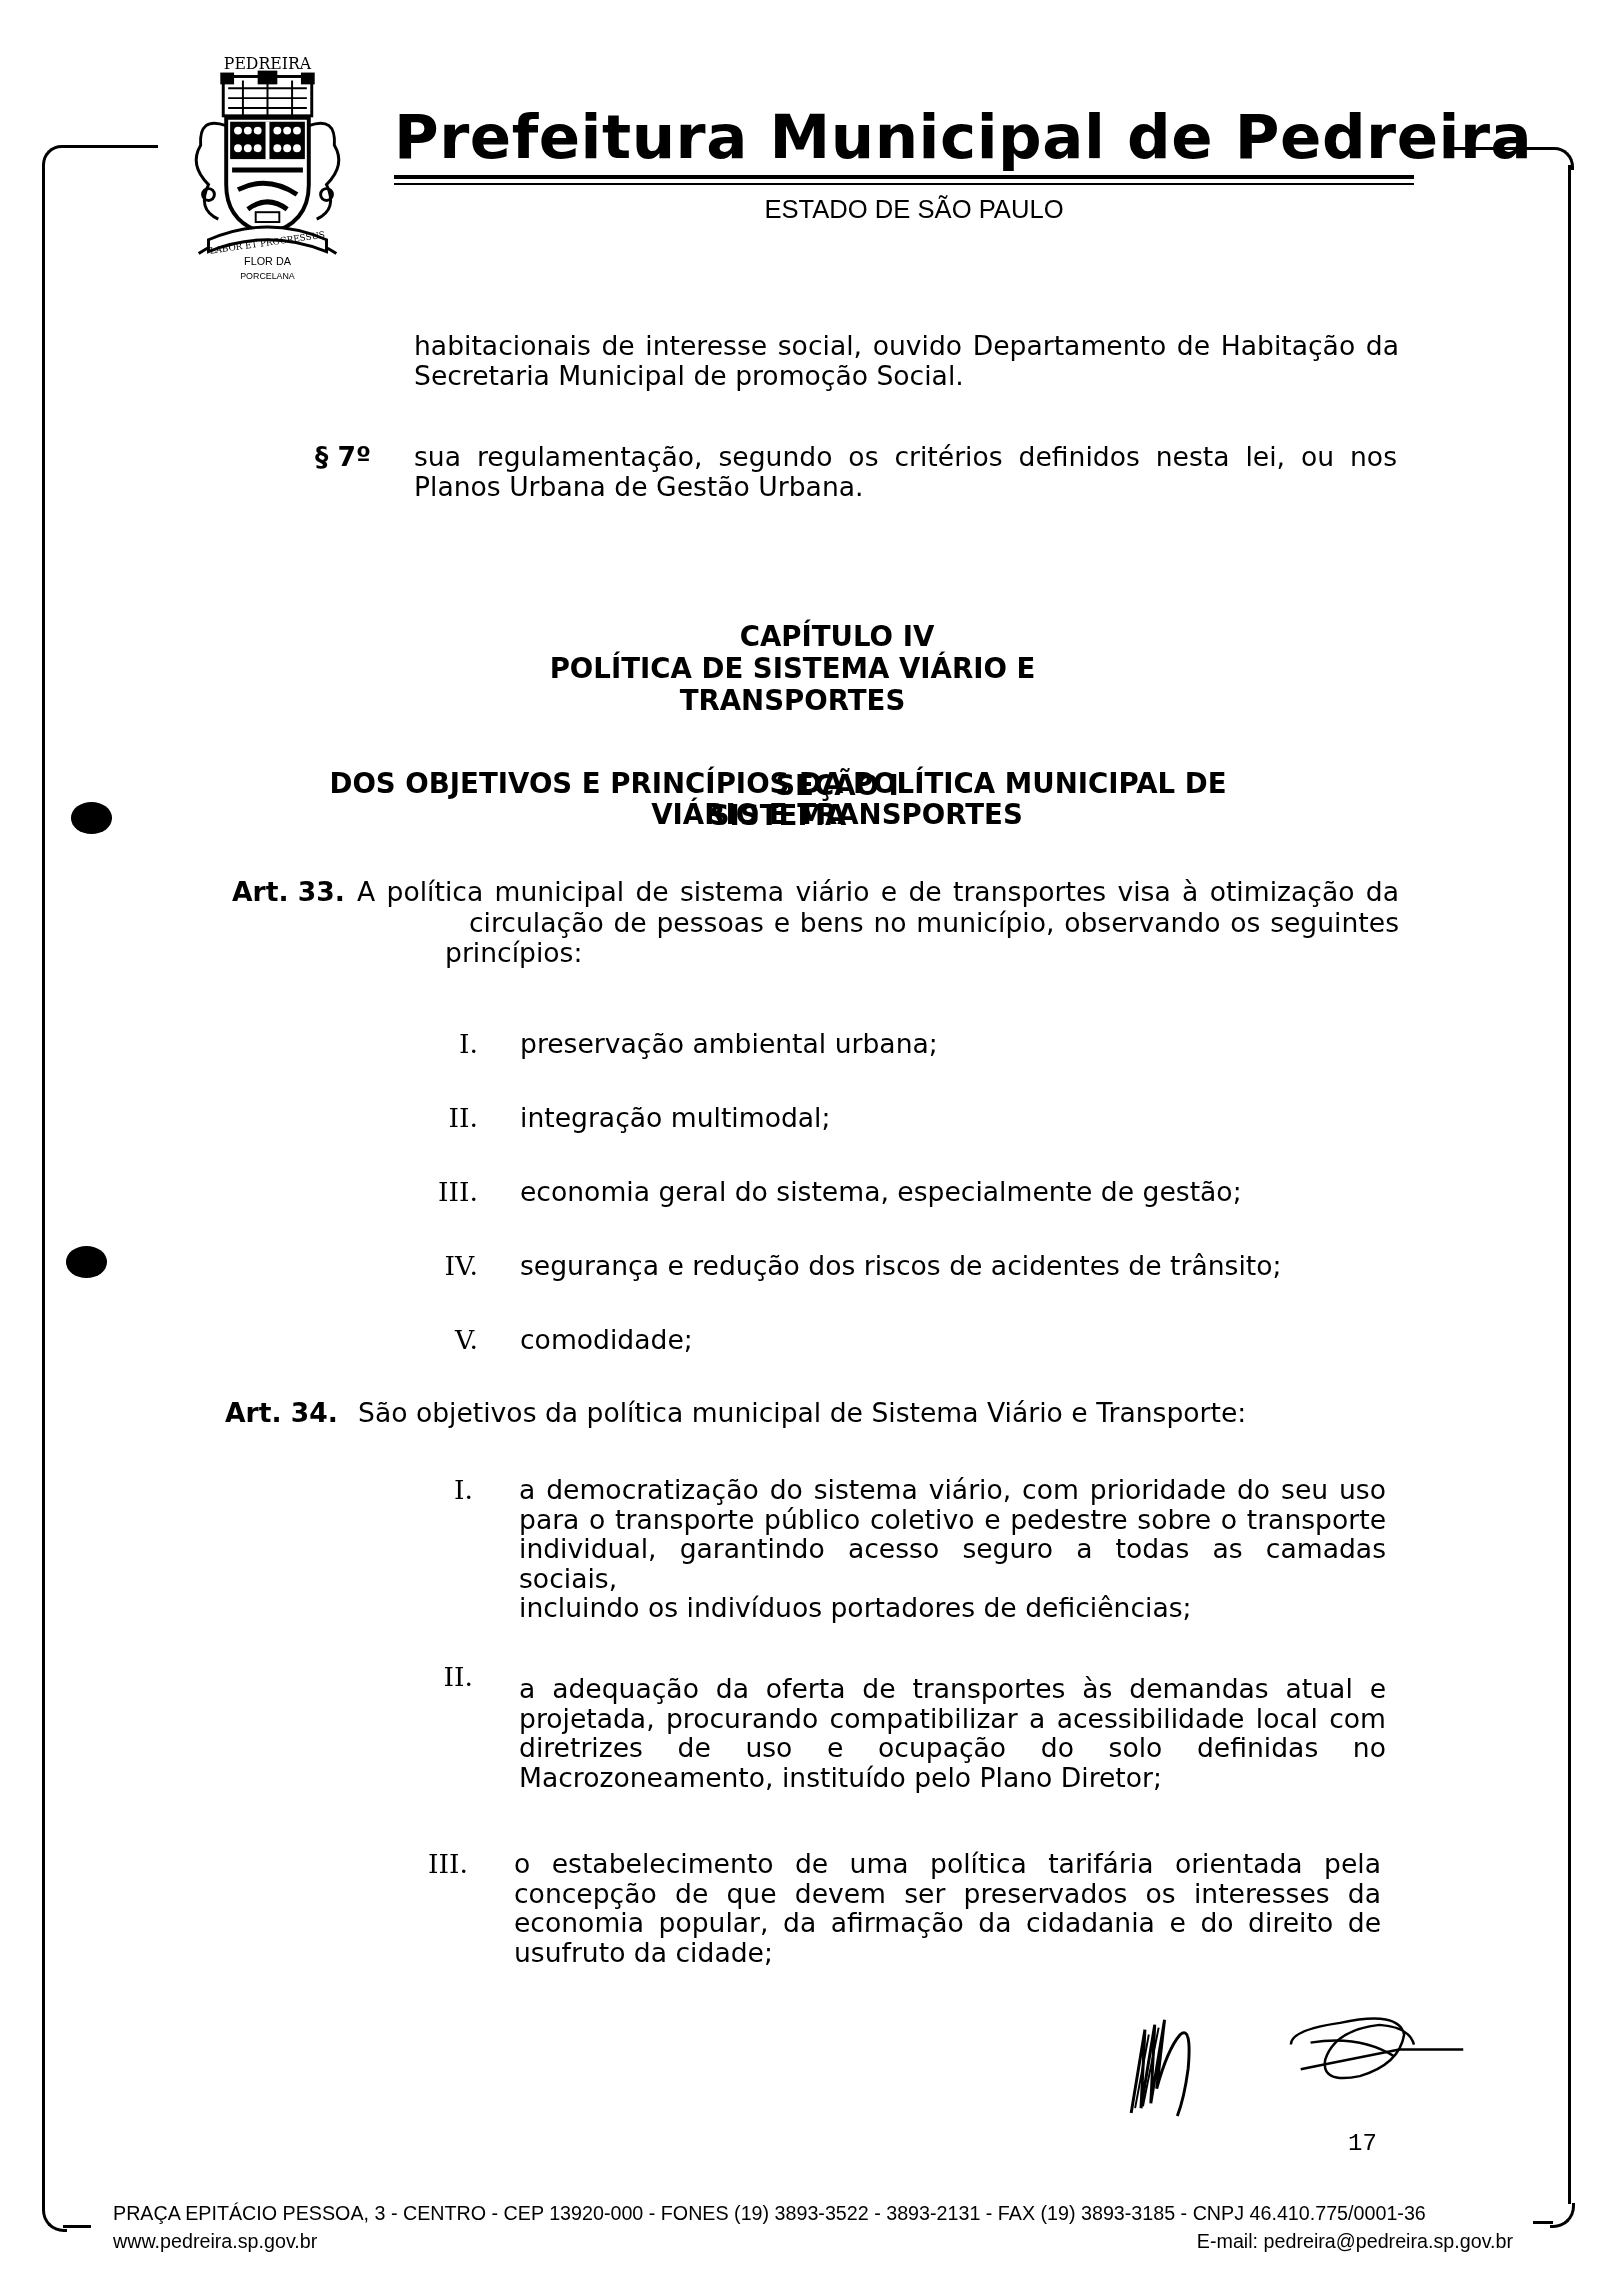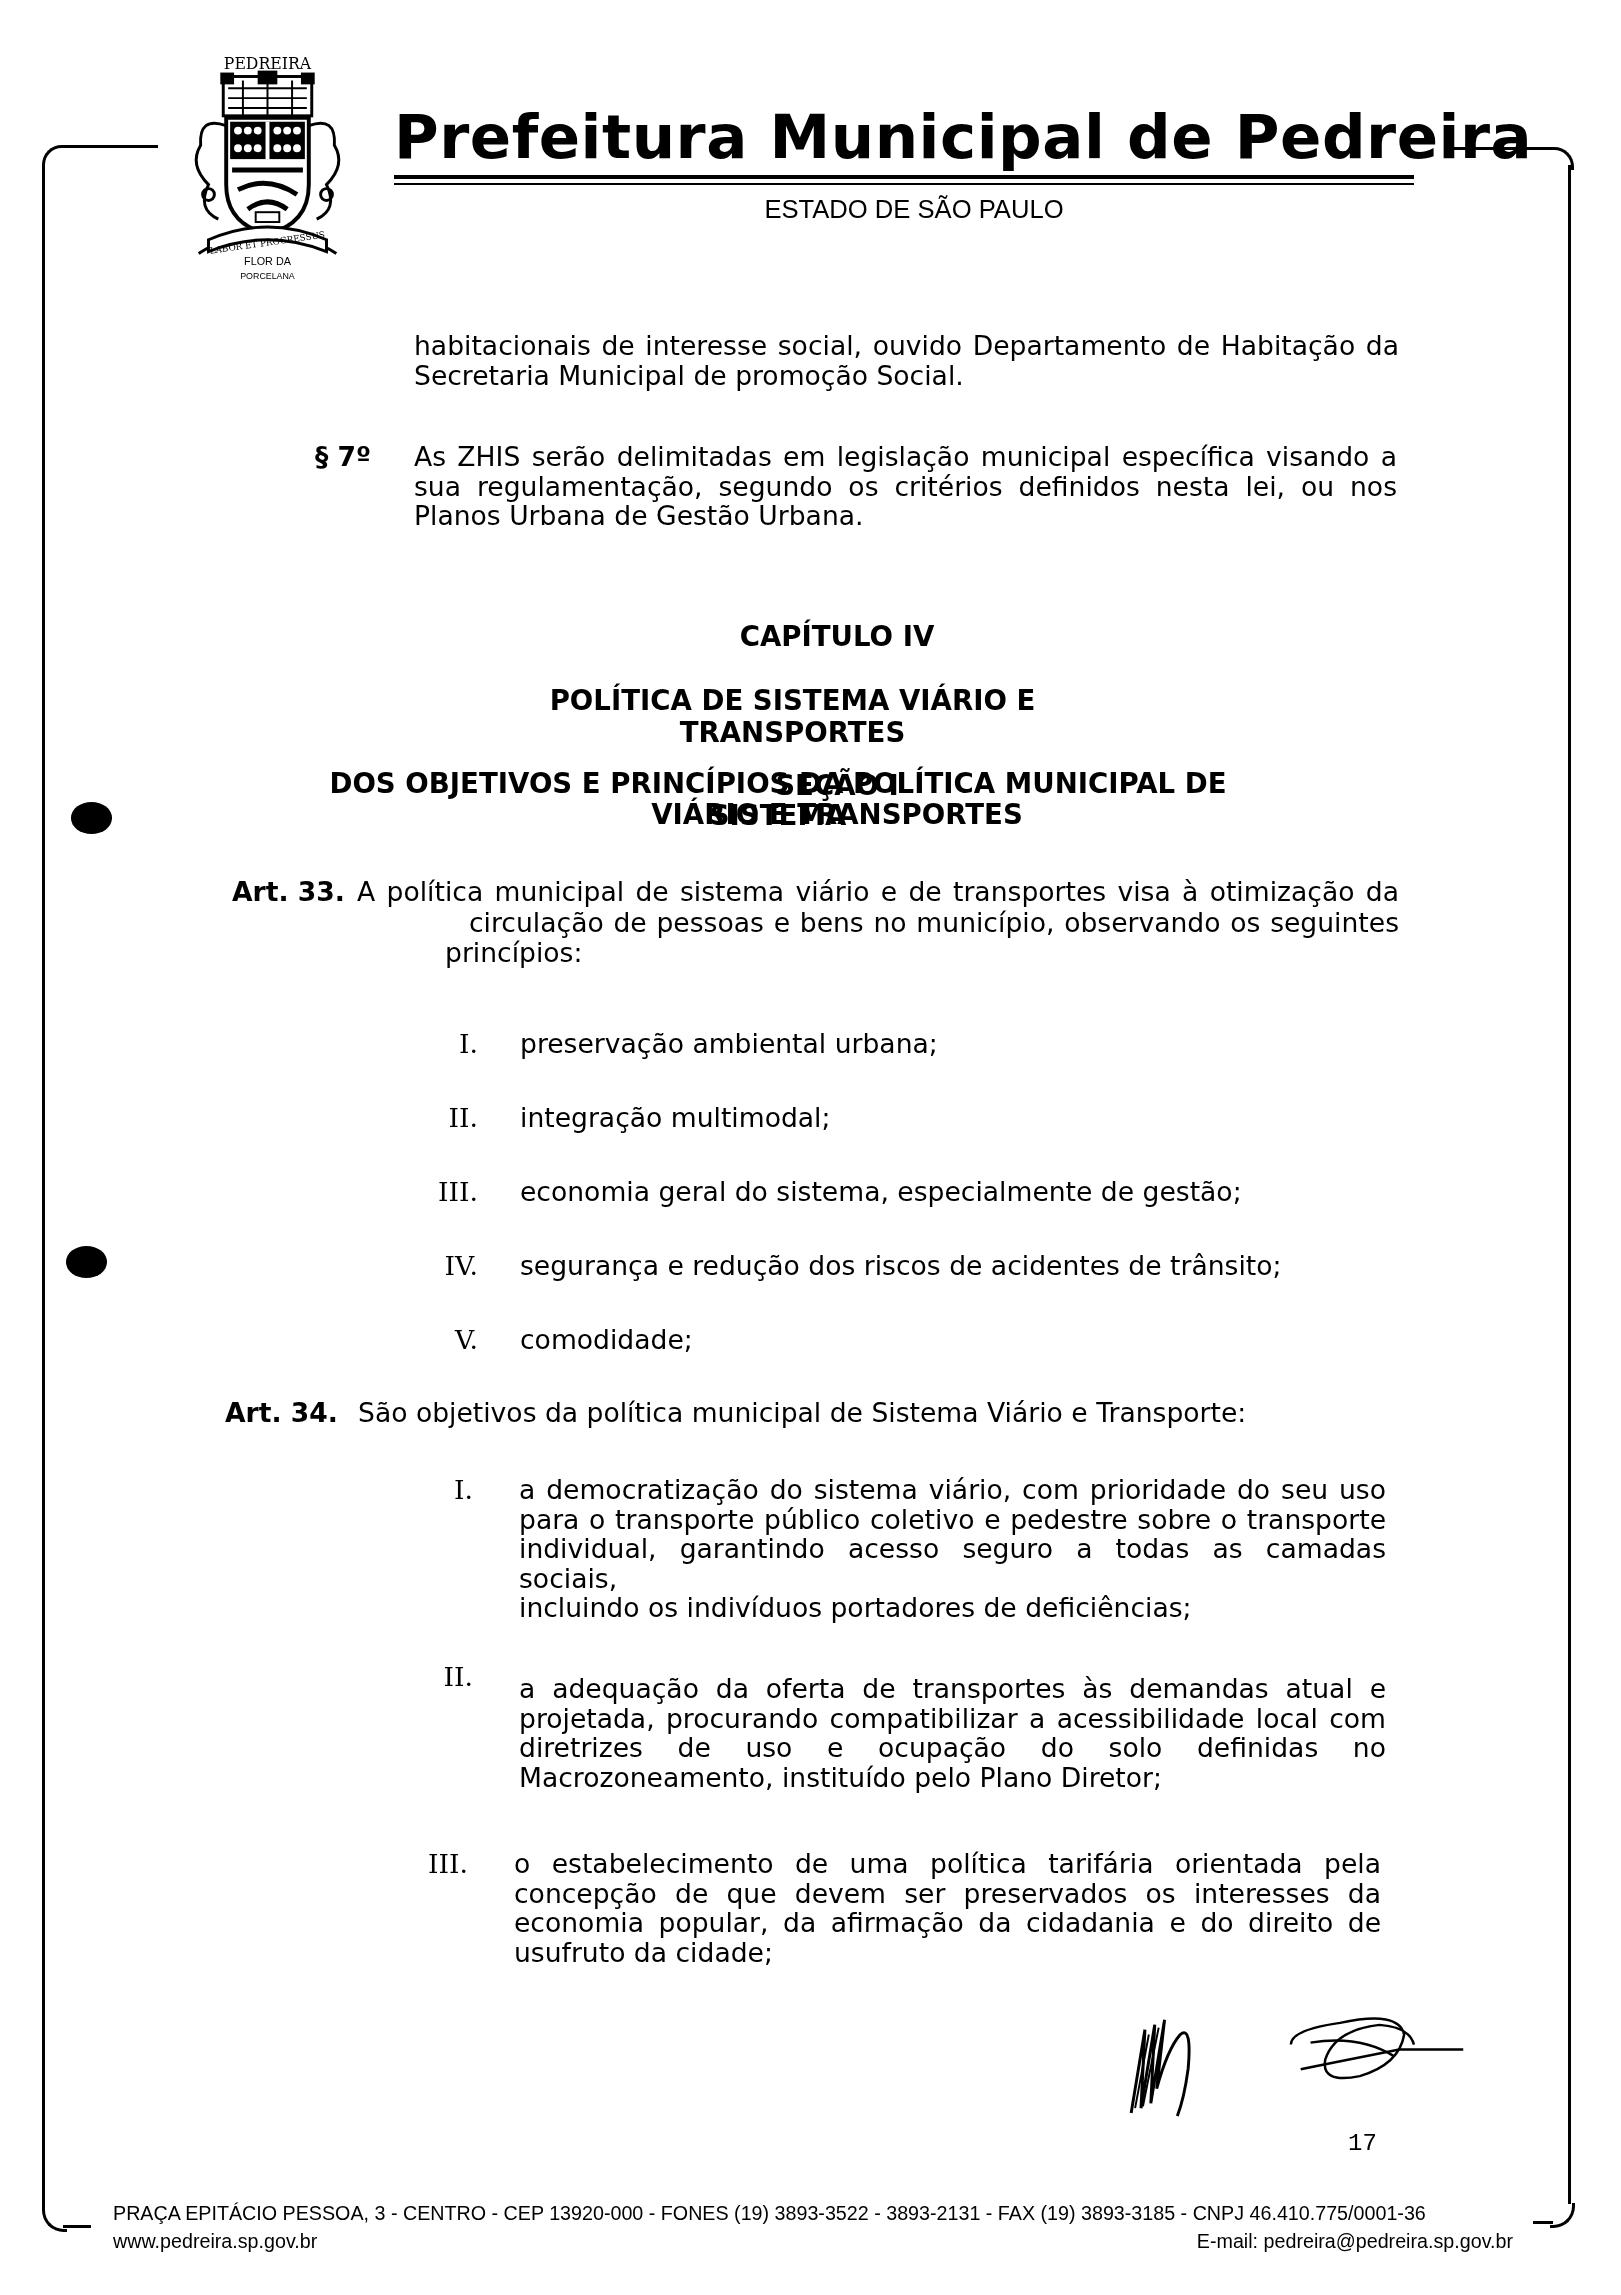--- a/index.html
+++ b/index.html
@@ -103,27 +103,26 @@
 <div class="hole" style="left:71px; top:802px;"></div>
 <div class="hole" style="left:66px; top:1246px;"></div>
 
 <div class="abs txt just" style="left:414px; top:331px; width:985px;">
   <div style="text-align-last:justify;">habitacionais de interesse social, ouvido Departamento de Habitação da</div>
   <div>Secretaria Municipal de promoção Social.</div>
 </div>
 
 <div class="abs txt bold" style="left:315px; top:442px;">§ 7º</div>
 <div class="abs txt just" style="left:414px; top:442px; width:983px;">
-  <div style="text-align-last:justify;">As ZHIS serão delimitadas em legislação municipal específica visando a</div>
   <div style="text-align-last:justify;">sua regulamentação, segundo os critérios definidos nesta lei, ou nos</div>
   <div>Planos Urbana de Gestão Urbana.</div>
 </div>
 
 <div class="heading" style="top:621px;">CAPÍTULO IV</div>
-<div class="heading" style="top:685px; left:433px; width:719px;">POLÍTICA DE SISTEMA VIÁRIO E TRANSPORTES</div>
+<div class="heading" style="top:653px; left:433px; width:719px;">POLÍTICA DE SISTEMA VIÁRIO E TRANSPORTES</div>
 
 <div class="heading" style="top:734px;margin-top:36px;">SEÇÃO I</div>
 <div class="heading" style="top:768px; left:266px; width:1024px;">DOS OBJETIVOS E PRINCÍPIOS DA POLÍTICA MUNICIPAL DE SISTEMA</div>
 <div class="heading" style="top:799px;">VIÁRIO E TRANSPORTES</div>
 
 <div class="abs txt bold" style="left:232px; top:877px;">Art. 33.</div>
 <div class="abs txt" style="left:357px; top:877px; width:1042px; text-align:justify; text-align-last:justify;">A política municipal de sistema viário e de transportes visa à otimização da</div>
 <div class="abs txt just" style="left:445px; top:908px; width:954px;">
   <div style="text-align-last:justify;margin-left:24px;">circulação de pessoas e bens no município, observando os seguintes</div>
   <div>princípios:</div>

